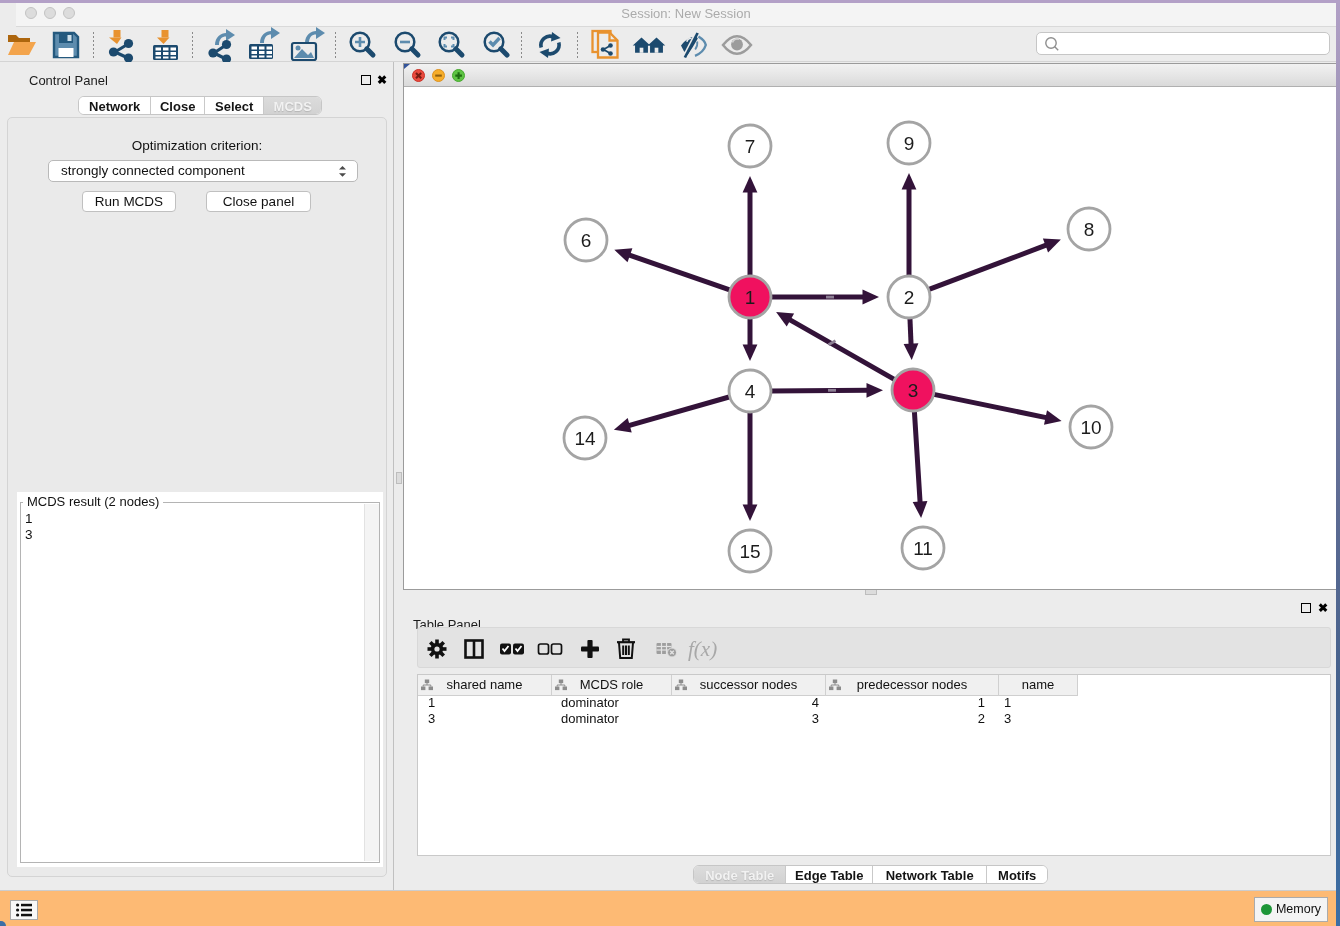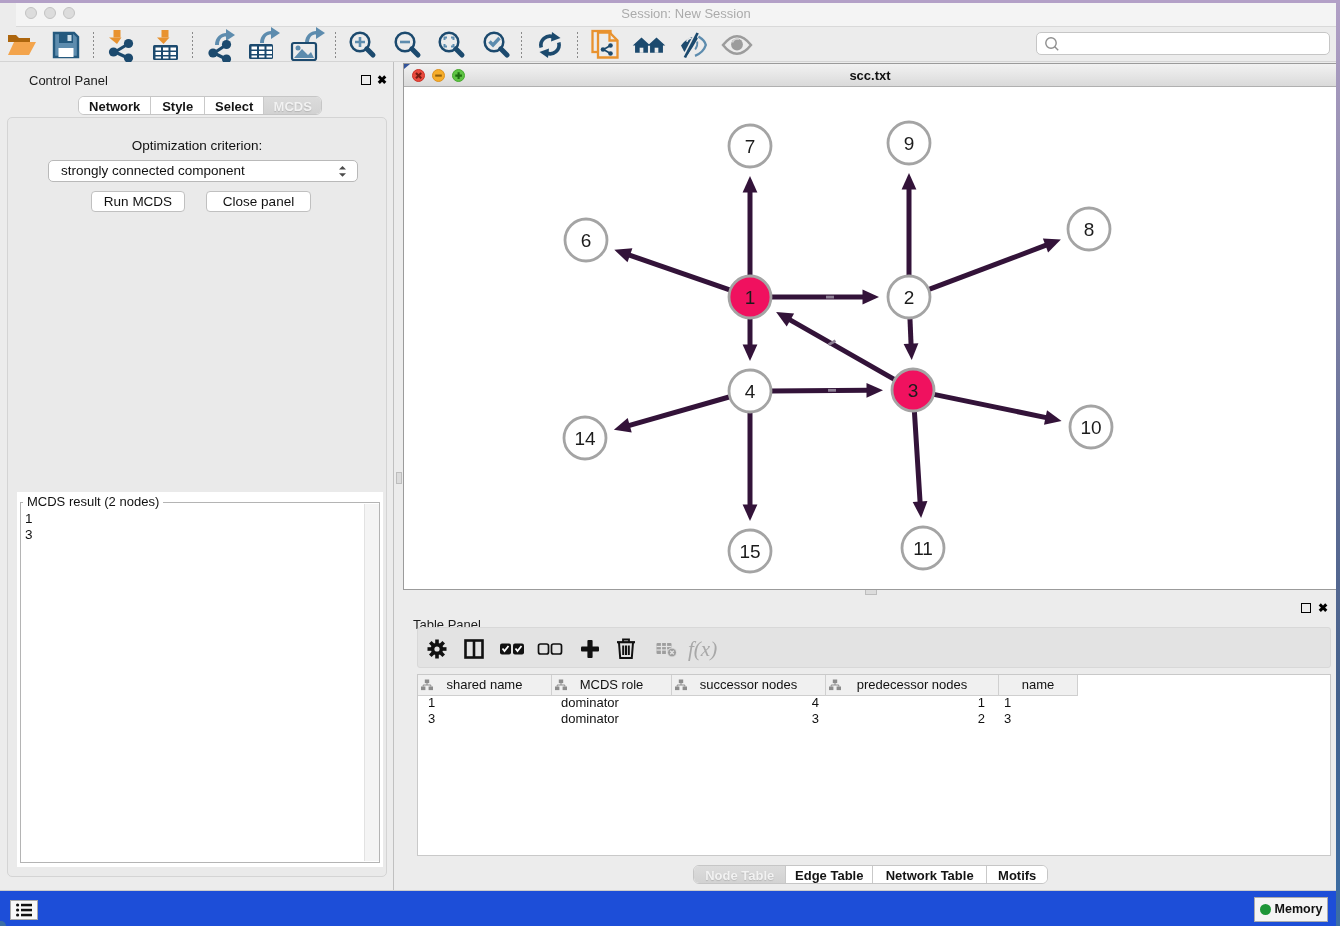--- a/index.html
+++ b/index.html
@@ -44,21 +44,21 @@
 
 
 #tpanel { left:403px; top:597px; width:937px; height:293px; background:#ececec; }
 #ttoolbar { left:14px; top:30px; width:914px; height:41px; background:#e3e3e3; border:1px solid #d8d8d8; border-radius:3px; }
 #ttable { left:14px; top:77px; width:914px; height:182px; background:#fff; border:1px solid #c9c9c9; }
 #thead { left:0; top:0; width:660px; height:21px; background:#f0f0f0; border-bottom:1px solid #cfcfcf; }
 .th { top:0; height:21px; font-size:13px; color:#111; border-right:1px solid #d0d0d0; text-align:center; line-height:20px; }
 .td { font-size:13px; color:#111; }
 
 
-#statusbar { left:0; top:890px; width:1340px; height:36px; background:#1d4ed8; border-top:1px solid #cccccc;font-weight:bold; }
+#statusbar { left:0; top:890px; width:1340px; height:36px; background:#fdba74; border-top:1px solid #cccccc; }
 </style>
 </head>
 <body>
 <div id="titlebar" class="abs">
   <div class="tl abs" style="left:9px;"></div>
   <div class="tl abs" style="left:28px;"></div>
   <div class="tl abs" style="left:47px;"></div>
   <div id="wintitle" class="abs">Session: New Session</div>
 </div>
 <div id="purpletop" class="abs"></div>
@@ -219,33 +219,33 @@
     </svg>
   </div>
 </div>
 
 <div id="cpanel" class="abs">
   <div class="ptitle abs" style="left:29px; top:11px;">Control Panel</div>
   <div class="floatbtn abs" style="left:361px; top:13px;"></div>
   <div class="xbtn abs" style="left:377px; top:13px;">✖</div>
   <div class="tabgrp abs" style="left:78px; top:34px; width:244px;">
     <div class="tab" style="width:73px;">Network</div>
-    <div class="tab" style="width:54px;">Style</div>
+    <div class="tab" style="width:54px;">Close</div>
     <div class="tab" style="width:60px;">Select</div>
     <div class="tab sel" style="width:57px;">MCDS</div>
   </div>
   <div id="cpanelbody" class="abs">
     <div id="dropdown" class="abs">strongly connected component
       <svg width="9" height="13" style="position:absolute; right:10px; top:4px;" viewBox="0 0 9 13">
         <path d="M1 4.6 L4.5 1 L8 4.6 Z" fill="#4a4a4a"></path>
         <path d="M1 8.2 L4.5 11.8 L8 8.2 Z" fill="#4a4a4a"></path>
       </svg>
     </div>
     <div id="optlabel" class="abs">Optimization criterion:</div>
-    <div class="btn abs" style="left:83px; top:73px; width:94px;">Run MCDS</div>
+    <div class="btn abs" style="left:74px; top:73px; width:94px;">Run MCDS</div>
     <div class="btn abs" style="left:198px; top:73px; width:105px;">Close panel</div>
     <div id="resultbox" class="abs">
       <div id="resultborder" class="abs"></div>
       <div id="resulttitle" class="abs">MCDS result (2 nodes)</div>
       <div class="td abs" style="left:8px; top:19px; font-size:13.5px;">1</div>
       <div class="td abs" style="left:8px; top:35px; font-size:13.5px;">3</div>
       <div id="resscroll" class="abs"></div>
     </div>
   </div>
 </div>
@@ -257,21 +257,20 @@
   <div class="abs" style="left:0;top:0;width:6px;height:5px;background:#33549a;clip-path:polygon(0 0,100% 0,0 100%);z-index:3;"></div>
   <div id="nettitle" class="abs">
     <div class="light abs" style="left:8px; background:#e9493d; border:1px solid #ca3127;"></div>
     <div class="light abs" style="left:28px; background:#f6ad29; border:1px solid #dd9220;"></div>
     <div class="light abs" style="left:48px; background:#5dc343; border:1px solid #45a82e;"></div>
     <svg class="abs" style="left:8px;top:5px;" width="62" height="13" viewBox="0 0 62 13">
       <path d="M4 4 L9.2 9.2 M9.2 4 L4 9.2" stroke="#771b12" stroke-width="2.1"></path>
       <line x1="23.2" y1="6.6" x2="29.8" y2="6.6" stroke="#8f5f0d" stroke-width="2.1"></line>
       <path d="M46.6 3.3 L46.6 9.9 M43.3 6.6 L49.9 6.6" stroke="#1d6b10" stroke-width="2.1"></path>
     </svg>
-    <div id="netname" class="abs">scc.txt</div>
   </div>
   <svg class="abs" style="left:0; top:24px;" width="932" height="501" viewBox="0 0 932 501">
     <g stroke="#331339" stroke-width="5">
     <line x1="346.0" y1="189.0" x2="346.0" y2="102.5"></line>
     <line x1="327.1" y1="202.4" x2="224.0" y2="166.6"></line>
     <line x1="366.0" y1="209.0" x2="460.5" y2="209.0"></line>
     <line x1="346.0" y1="229.0" x2="346.0" y2="258.5"></line>
     <line x1="505.0" y1="189.0" x2="505.0" y2="99.5"></line>
     <line x1="523.7" y1="201.9" x2="643.4" y2="156.7"></line>
     <line x1="505.9" y1="229.0" x2="507.1" y2="257.5"></line>

